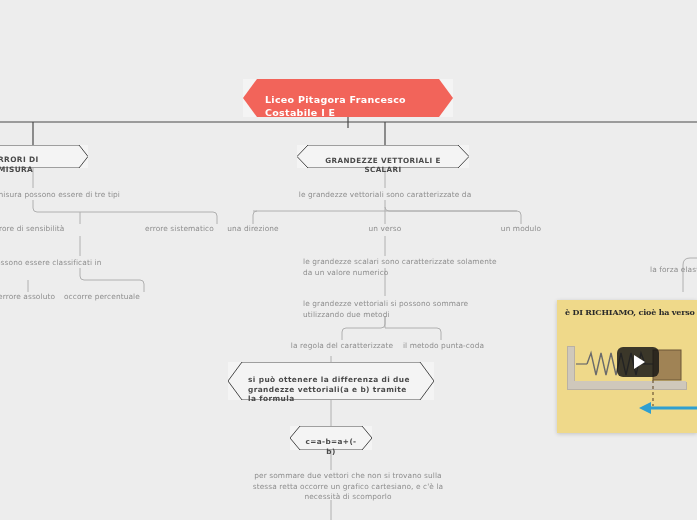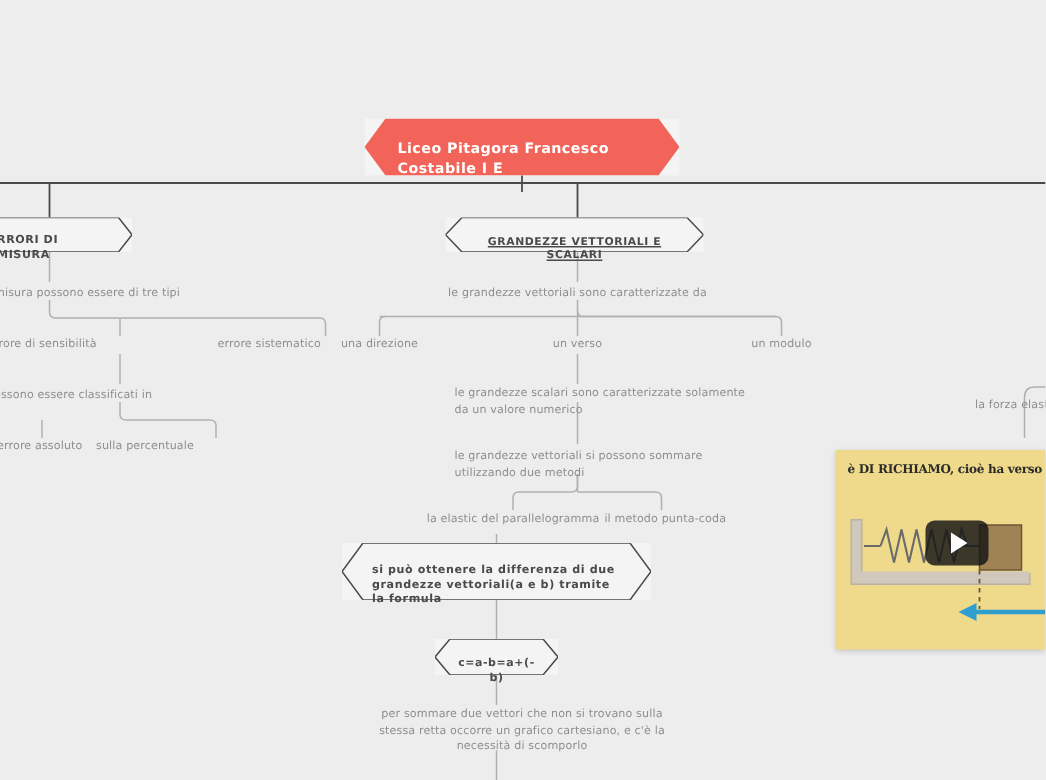--- a/index.html
+++ b/index.html
@@ -130,21 +130,21 @@
 Costabile I E</span>
   </div>
 
   <div class="hex" style="left:-14px;top:145px;width:102px;height:23px;padding:0 12px;font-size:7.4px;">
     <svg class="shape" viewBox="0 0 102 23" preserveAspectRatio="none">
       <polygon points="0,11.5 9,0 93,0 102,11.5 93,23 9,23" fill="#f4f4f4" stroke="#4a4a4a" stroke-width="1"></polygon>
     </svg>
     <span class="txt">RRORI DI MISURA</span>
   </div>
 
-  <div class="hex" style="left:297px;top:145px;width:172px;height:23px;padding:0 16px;font-size:7.2px;justify-content:flex-end;text-decoration:underline;">
+  <div class="hex" style="left:297px;top:145px;width:172px;height:23px;padding:0 16px;font-size:7.2px;justify-content:flex-end;">
     <svg class="shape" viewBox="0 0 172 23" preserveAspectRatio="none">
       <polygon points="0,11.5 11,0 161,0 172,11.5 161,23 11,23" fill="#f4f4f4" stroke="#4a4a4a" stroke-width="1"></polygon>
     </svg>
     <span class="txt c" style="text-align:center;">GRANDEZZE VETTORIALI E SCALARI</span>
   </div>
 
   <div class="hex" style="left:228px;top:362px;width:206px;height:38px;padding:0 20px;font-size:7.4px;">
     <svg class="shape" viewBox="0 0 206 38" preserveAspectRatio="none">
       <polygon points="0,19 14,0 192,0 206,19 192,38 14,38" fill="#f4f4f4" stroke="#4a4a4a" stroke-width="1"></polygon>
     </svg>
@@ -163,37 +163,37 @@
   <div class="lbl" style="left:-4px;top:190px;width:180px;">misura possono essere di tre tipi</div>
 
   <div class="lbl" style="left:-4px;top:224px;width:120px;">rrore di sensibilità</div>
 
   <div class="lbl c" style="left:145px;top:224px;width:144px;text-align:left;">errore sistematico</div>
 
   <div class="lbl" style="left:-4px;top:258px;width:160px;">ossono essere classificati in</div>
 
   <div class="lbl" style="left:-2px;top:292px;width:90px;">errore assoluto</div>
 
-  <div class="lbl" style="left:64px;top:292px;width:110px;">sulla percentuale</div>
+  <div class="lbl" style="left:64px;top:292px;width:110px;">occorre percentuale</div>
 
   <div class="lbl c" style="left:285px;top:190px;width:200px;">le grandezze vettoriali sono caratterizzate da</div>
 
   <div class="lbl c" style="left:213px;top:224px;width:80px;">una direzione</div>
 
   <div class="lbl c" style="left:345px;top:224px;width:80px;">un verso</div>
 
   <div class="lbl c" style="left:481px;top:224px;width:80px;">un modulo</div>
 
   <div class="lbl" style="left:303px;top:257px;width:200px;">le grandezze scalari sono caratterizzate solamente
 da un valore numerico</div>
 
   <div class="lbl" style="left:303px;top:299px;width:200px;">le grandezze vettoriali si possono sommare
 utilizzando due metodi</div>
 
-  <div class="lbl c" style="left:282px;top:341px;width:120px;">la elastic del parallelogramma</div>
+  <div class="lbl c" style="left:282px;top:341px;width:120px;">la regola del caratterizzate</div>
 
   <div class="lbl c" style="left:396px;top:341px;width:95px;">il metodo punta-coda</div>
 
   <div class="lbl" style="left:243px;top:471px;width:210px;text-align:center;">per sommare due vettori che non si trovano sulla
 stessa retta occorre un grafico cartesiano, e c'è la
 necessità di scomporlo</div>
 
   <div class="lbl" style="left:650px;top:265px;width:60px;">la forza elastic</div>
 
   <div id="video-card">

